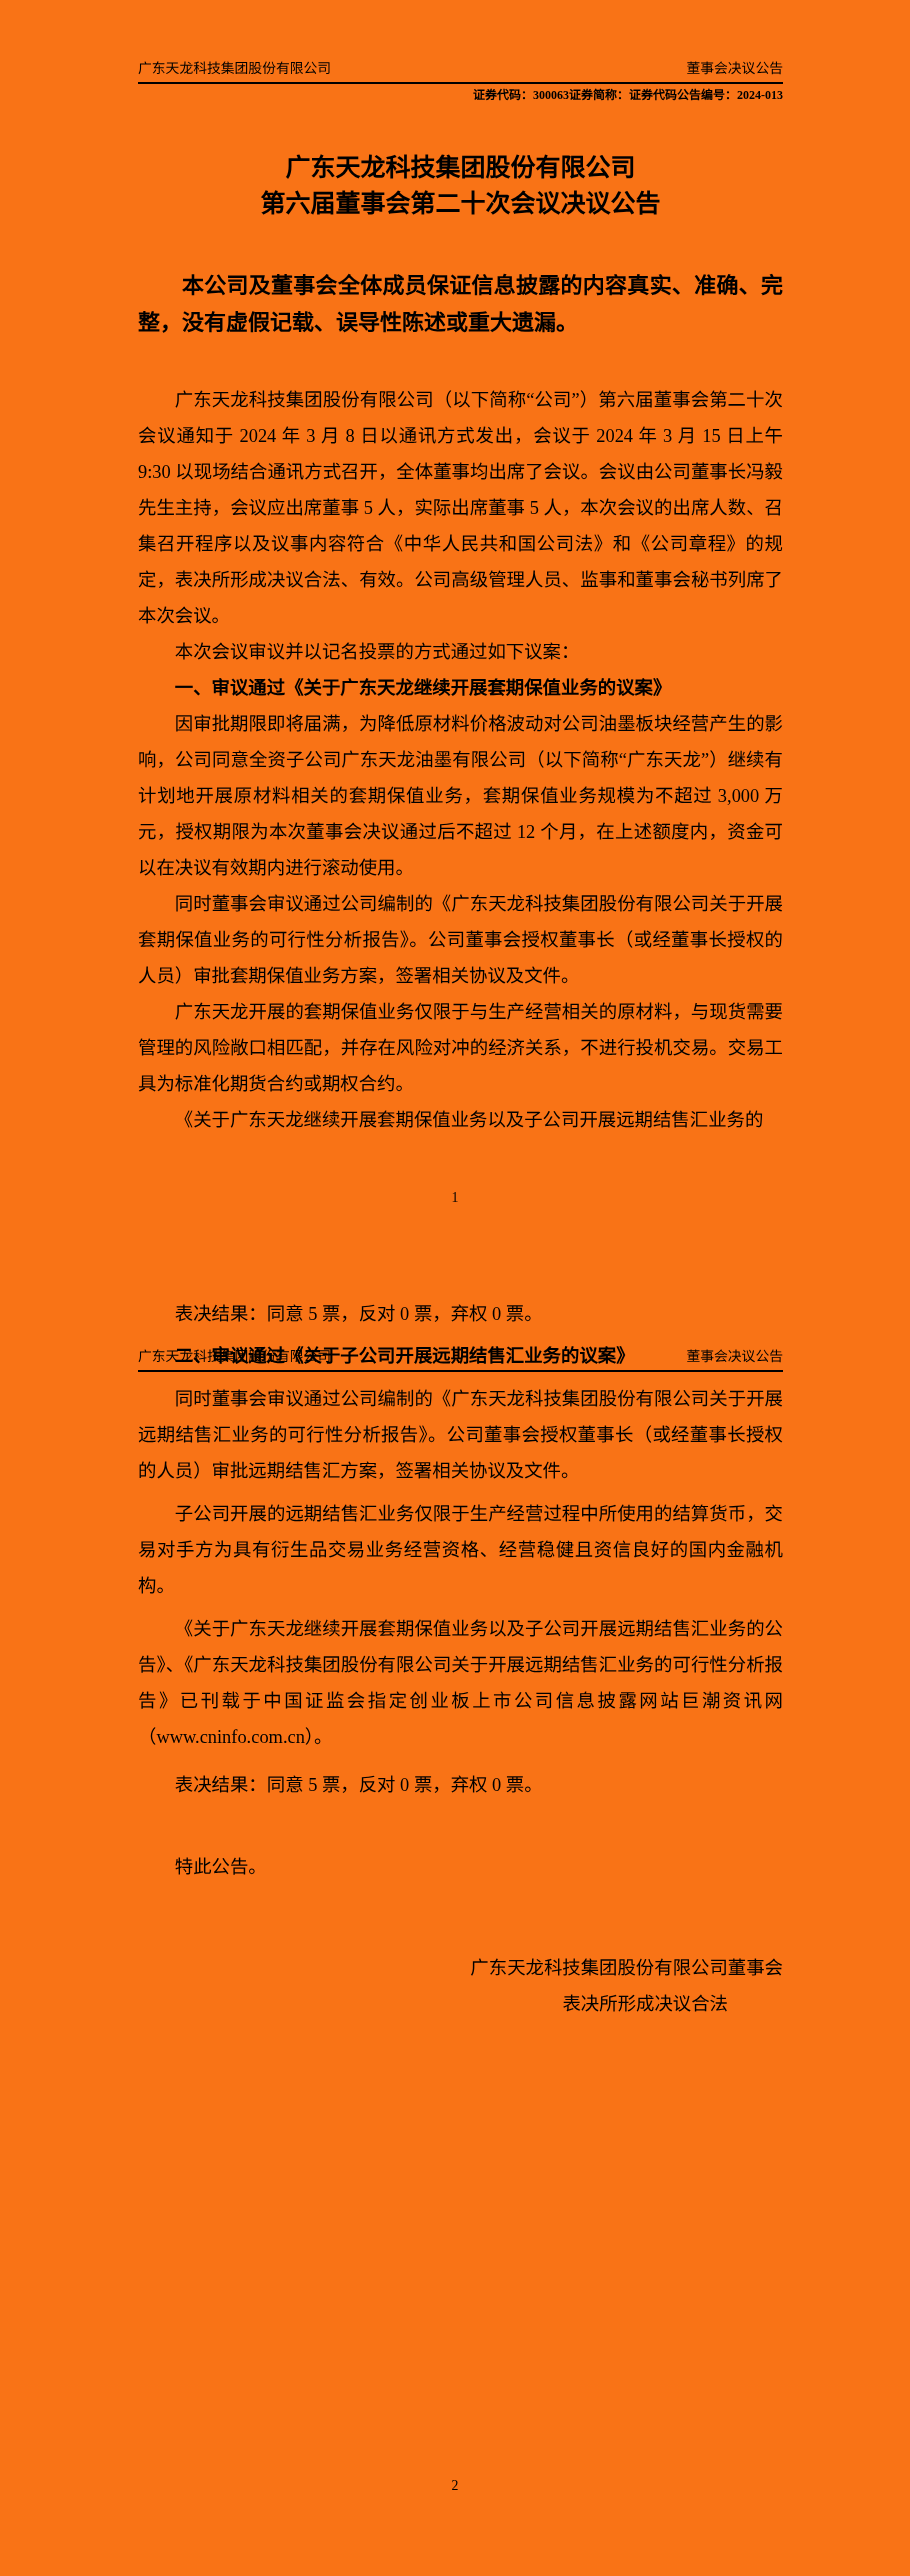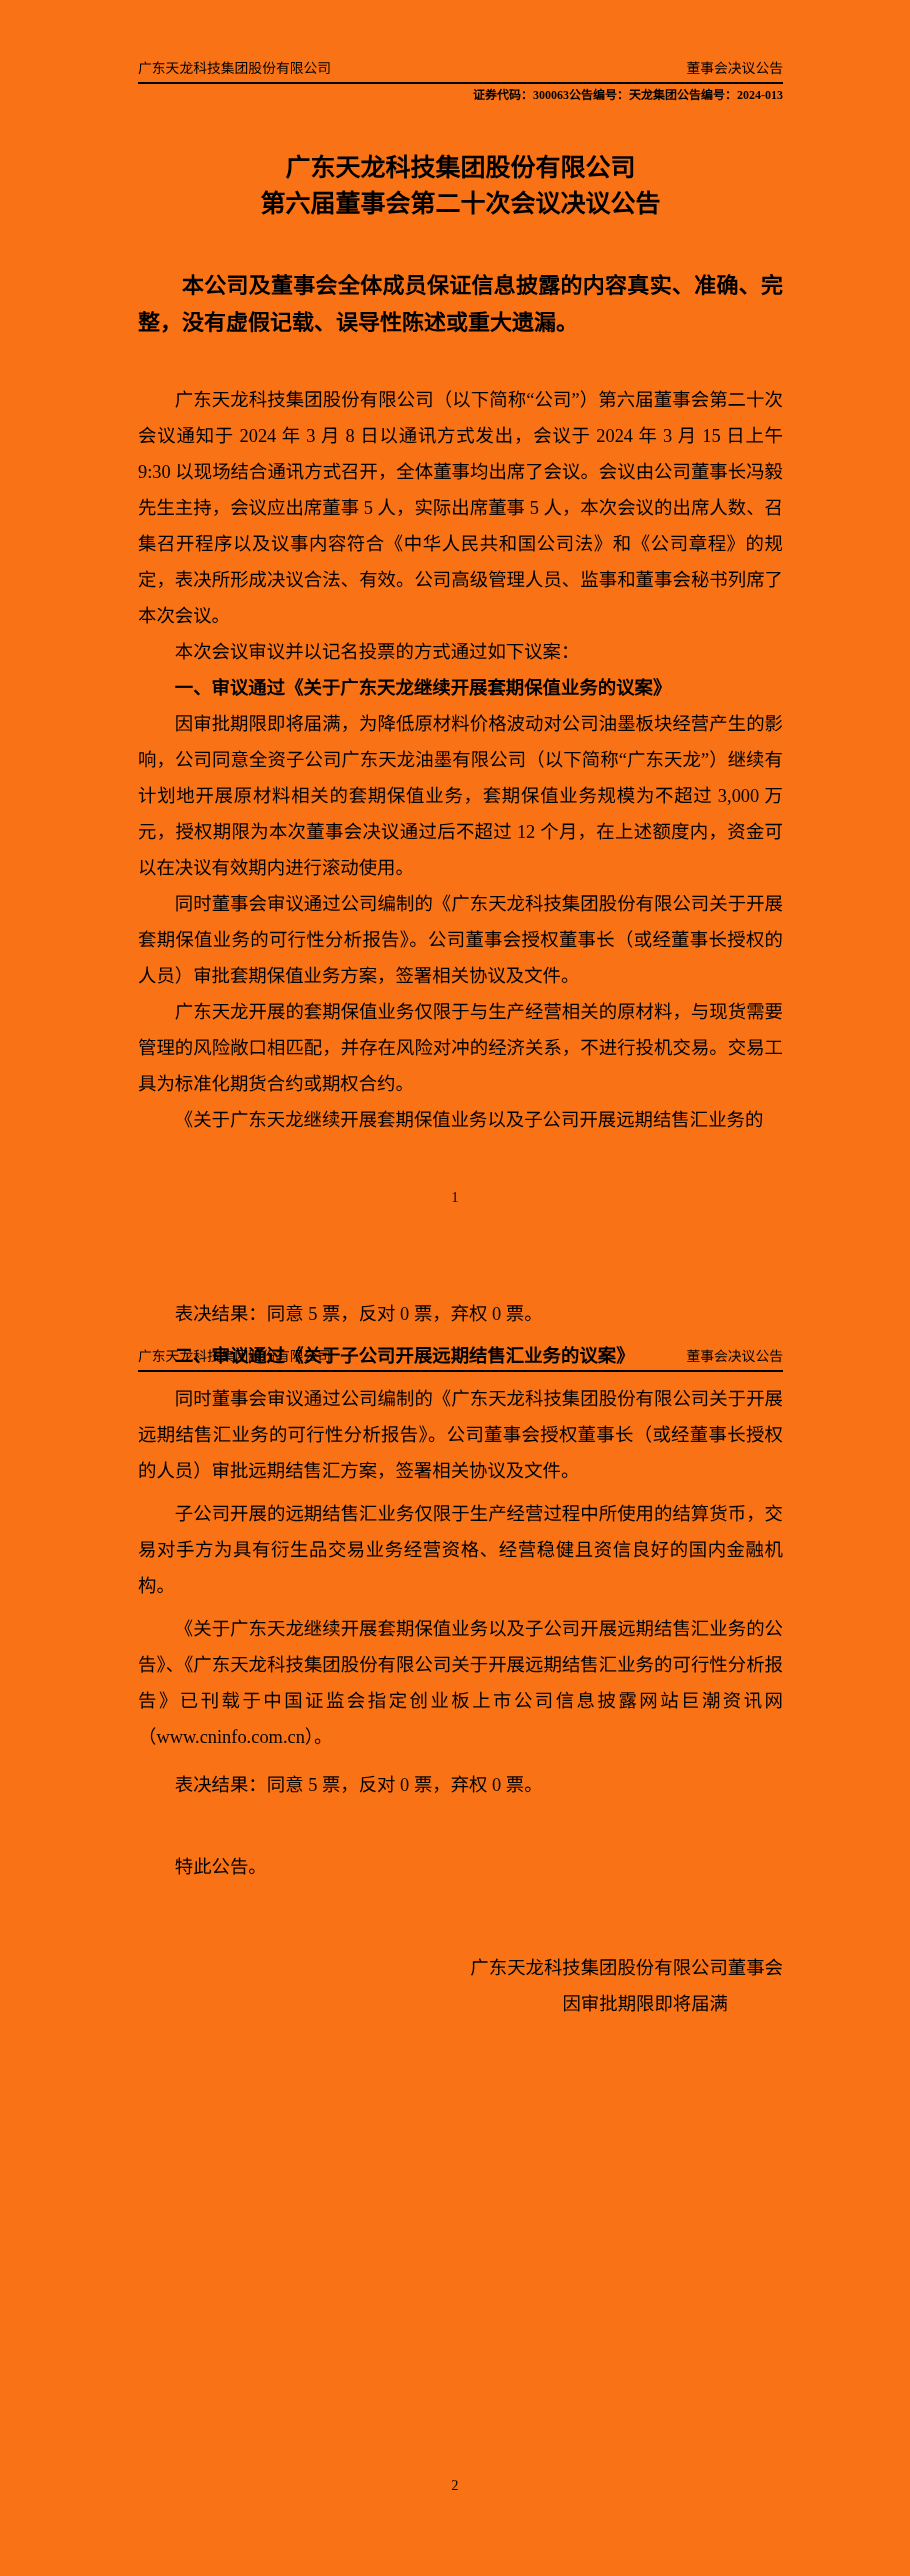--- a/index.html
+++ b/index.html
@@ -100,21 +100,21 @@
 <body>
 
 <div class="page">
   <div class="page-header">
     <span>广东天龙科技集团股份有限公司</span>
     <span>董事会决议公告</span>
   </div>
   <div class="content">
     <div class="info-line">
       <span>证券代码：300063</span>
-      <span>公告编号：天龙集团</span>
+      <span>证券简称：证券代码</span>
       <span>公告编号：2024-013</span>
     </div>
     <div class="doc-title">
       <div>广东天龙科技集团股份有限公司</div>
       <div>第六届董事会第二十次会议决议公告</div>
     </div>
     <p class="notice">本公司及董事会全体成员保证信息披露的内容真实、准确、完整，没有虚假记载、误导性陈述或重大遗漏。</p>
     <p class="para body-start-p1">广东天龙科技集团股份有限公司（以下简称“公司”）第六届董事会第二十次会议通知于 2024 年 3 月 8 日以通讯方式发出，会议于 2024 年 3 月 15 日上午 9:30 以现场结合通讯方式召开，全体董事均出席了会议。会议由公司董事长冯毅先生主持，会议应出席董事 5 人，实际出席董事 5 人，本次会议的出席人数、召集召开程序以及议事内容符合《中华人民共和国公司法》和《公司章程》的规定，表决所形成决议合法、有效。公司高级管理人员、监事和董事会秘书列席了本次会议。</p>
     <p class="para">本次会议审议并以记名投票的方式通过如下议案：</p>
     <p class="para heading">一、审议通过《关于广东天龙继续开展套期保值业务的议案》</p>
@@ -133,17 +133,17 @@
   </div>
   <div class="content">
     <p class="para vote-1">表决结果：同意 5 票，反对 0 票，弃权 0 票。</p>
     <p class="para heading p2-spaced">二、审议通过《关于子公司开展远期结售汇业务的议案》</p>
     <p class="para p2-spaced">同时董事会审议通过公司编制的《广东天龙科技集团股份有限公司关于开展远期结售汇业务的可行性分析报告》。公司董事会授权董事长（或经董事长授权的人员）审批远期结售汇方案，签署相关协议及文件。</p>
     <p class="para p2-spaced">子公司开展的远期结售汇业务仅限于生产经营过程中所使用的结算货币，交易对手方为具有衍生品交易业务经营资格、经营稳健且资信良好的国内金融机构。</p>
     <p class="para p2-spaced">《关于广东天龙继续开展套期保值业务以及子公司开展远期结售汇业务的公告》、《广东天龙科技集团股份有限公司关于开展远期结售汇业务的可行性分析报告》已刊载于中国证监会指定创业板上市公司信息披露网站巨潮资讯网（www.cninfo.com.cn）。</p>
     <p class="para vote-2">表决结果：同意 5 票，反对 0 票，弃权 0 票。</p>
     <p class="para closing">特此公告。</p>
     <p class="para signature">广东天龙科技集团股份有限公司董事会</p>
-    <p class="para sign-date">因审批期限即将届满</p>
+    <p class="para sign-date">表决所形成决议合法</p>
   </div>
   <div class="page-number">2</div>
 </div>
 
 
 </body></html>

